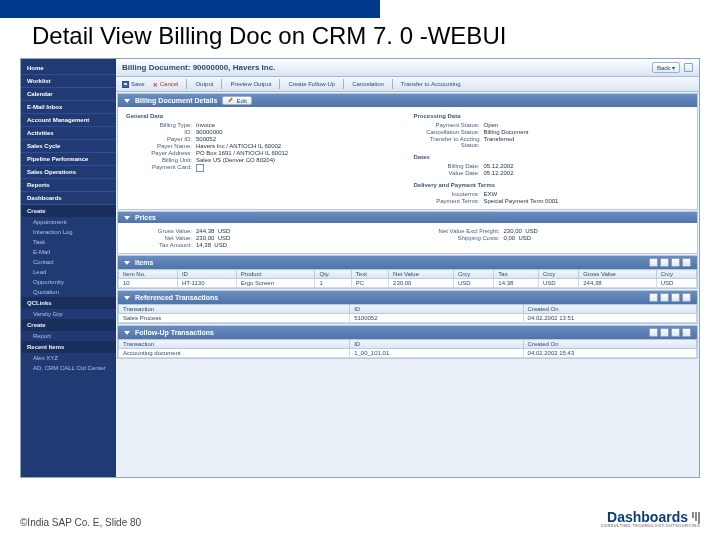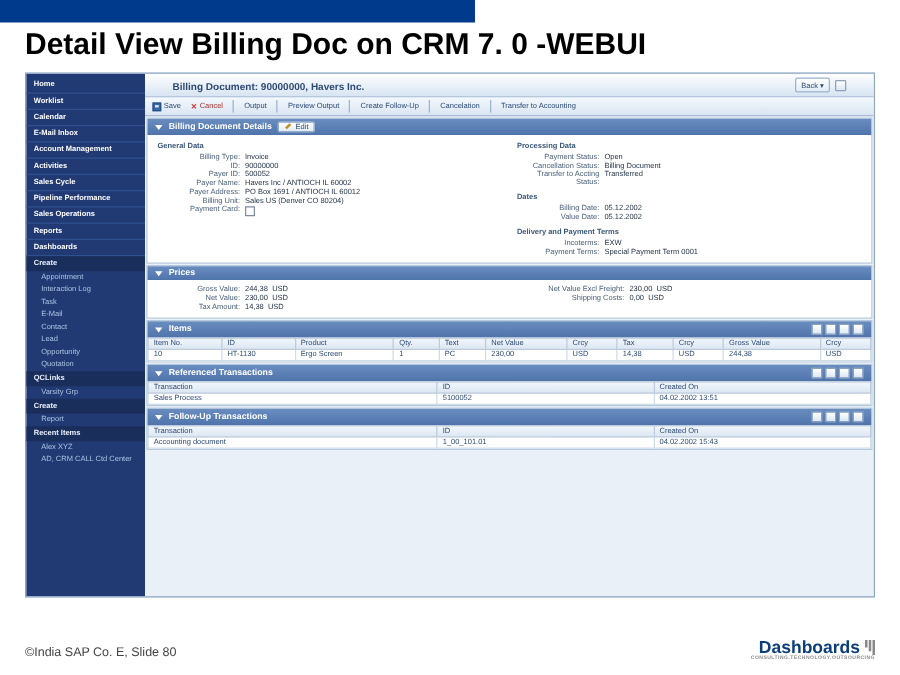--- a/index.html
+++ b/index.html
@@ -1,29 +1,29 @@
 <!DOCTYPE html>
 <html><head>
 <meta charset="utf-8">
 <style>
   *{box-sizing:border-box;margin:0;padding:0;font-family:Arial,Helvetica,sans-serif}
   body{background:#fff;width:720px;height:540px;overflow:hidden;position:relative}
   .topstripe{width:380px;height:18px;background:#003a8c;position:absolute;top:0;left:0}
   .slidezone{position:absolute;top:20px;left:20px;right:20px}
-  .title{font-size:24px;color:#000;margin:2px 0 8px 0;font-weight:700}
+  .title{font-size:24px;color:#000;margin:2px 0 8px 12px;font-weight:400}
   .app{border:1px solid #8ea5bf;background:#d8e5f3;height:420px;font-size:6px;color:#2a3d55;display:flex;overflow:hidden}
   
   .sidebar{width:95px;background:#213a73;color:#c9dbef;display:flex;flex-direction:column;padding:3px 0 0 0}
   .sb-item{display:block;padding:3px 6px;color:#cfe0f3;font-size:6px;cursor:pointer;border-bottom:1px solid #304f90}
   .sb-item.bold{font-weight:bold;color:#fff}
   .sb-heading{background:#1a2e5c;color:#e8f0fb;font-weight:bold;padding:3px 6px;font-size:6px}
   .sb-sub{padding:2px 6px 2px 12px;color:#a9c3e2;font-size:6px;cursor:pointer}
   
   .main{flex:1;background:#e9f0f8;display:flex;flex-direction:column;overflow:hidden}
-  .hdrbar{background:linear-gradient(#fff,#d7e4f2);border-bottom:1px solid #a7bcd4;padding:3px 22px;display:flex;align-items:flex-end;justify-content:space-between}
+  .hdrbar{background:linear-gradient(#fff,#d7e4f2);border-bottom:1px solid #a7bcd4;padding:3px 6px;display:flex;align-items:center;justify-content:space-between}
   .hdrtitle{font-size:8px;font-weight:bold;color:#2d4a74}
   .btngrp{display:flex;gap:4px;align-items:center}
   .hdrbtn{background:linear-gradient(#fff,#e1ebf5);border:1px solid #9cb3ce;border-radius:2px;padding:1px 4px;font-size:6px;color:#2d4a74;cursor:pointer}
   .toolbar{background:linear-gradient(#f3f8fd,#dbe6f2);border-bottom:1px solid #a7bcd4;padding:2px 6px;display:flex;gap:8px;align-items:center}
   .tbtn{font-size:6px;color:#2d4a74;cursor:pointer;display:inline-flex;align-items:center;gap:2px}
   .tbtn.red{color:#a33}
   .sep{width:0;height:10px;border-left:1px solid #9cb3ce}
   .panel{margin:1px 1px 0 1px;background:#fff;border:1px solid #b7c9dd}
   .panelhead{background:linear-gradient(#6a8dc0,#4f74ab);color:#fff;font-size:7px;font-weight:bold;padding:2px 6px;display:flex;align-items:center;gap:6px;justify-content:space-between}
   .panelhead .left{display:flex;align-items:center;gap:5px}

